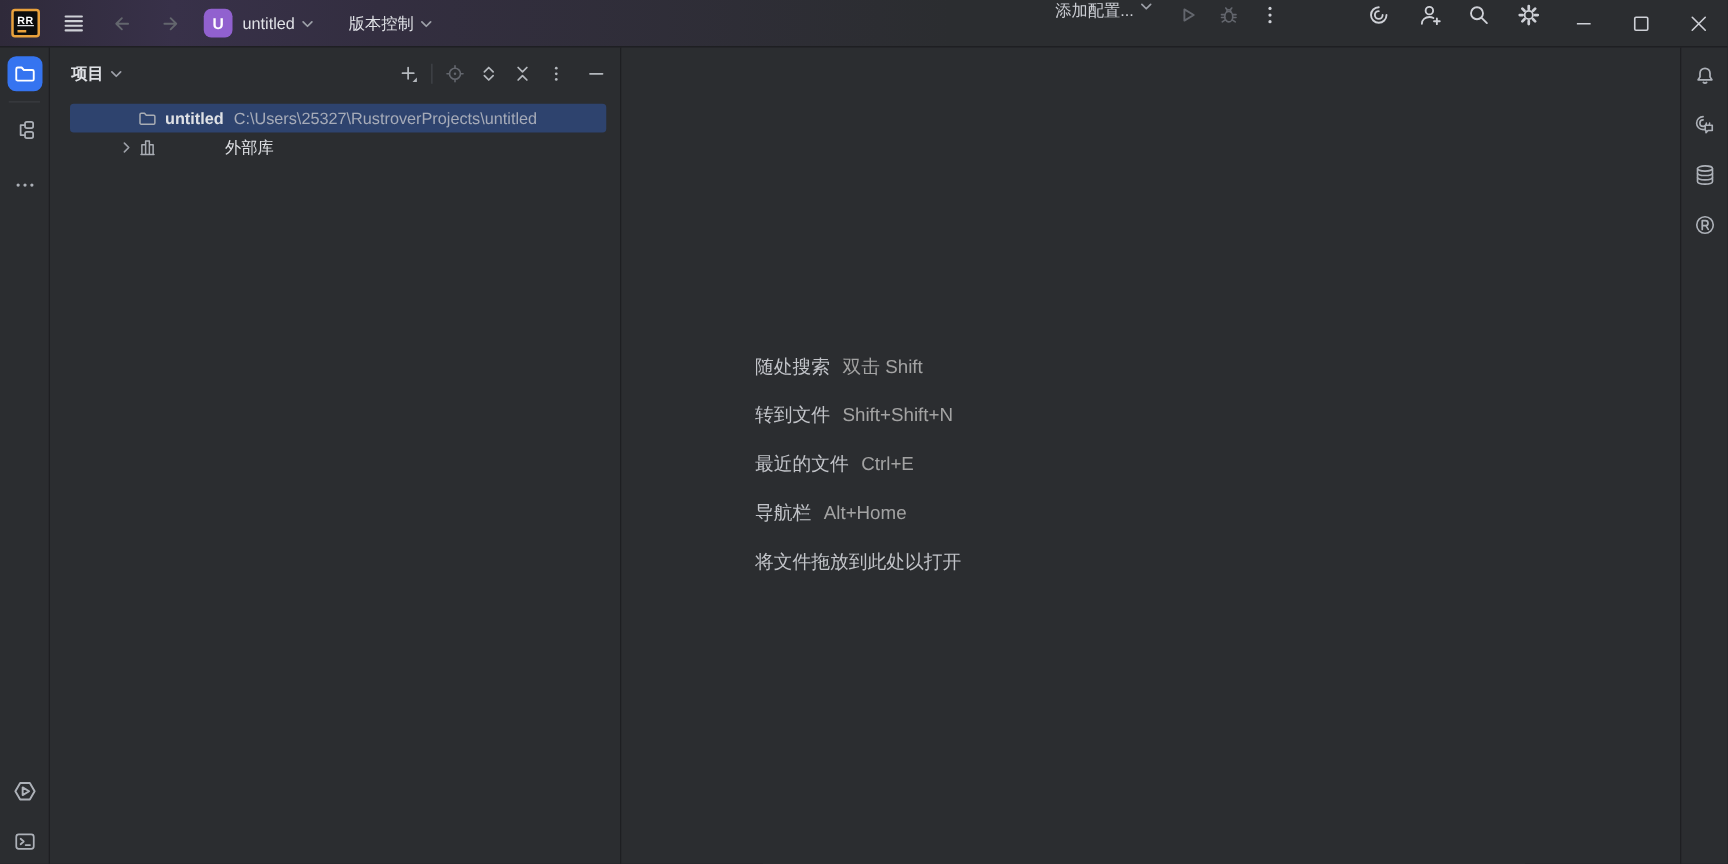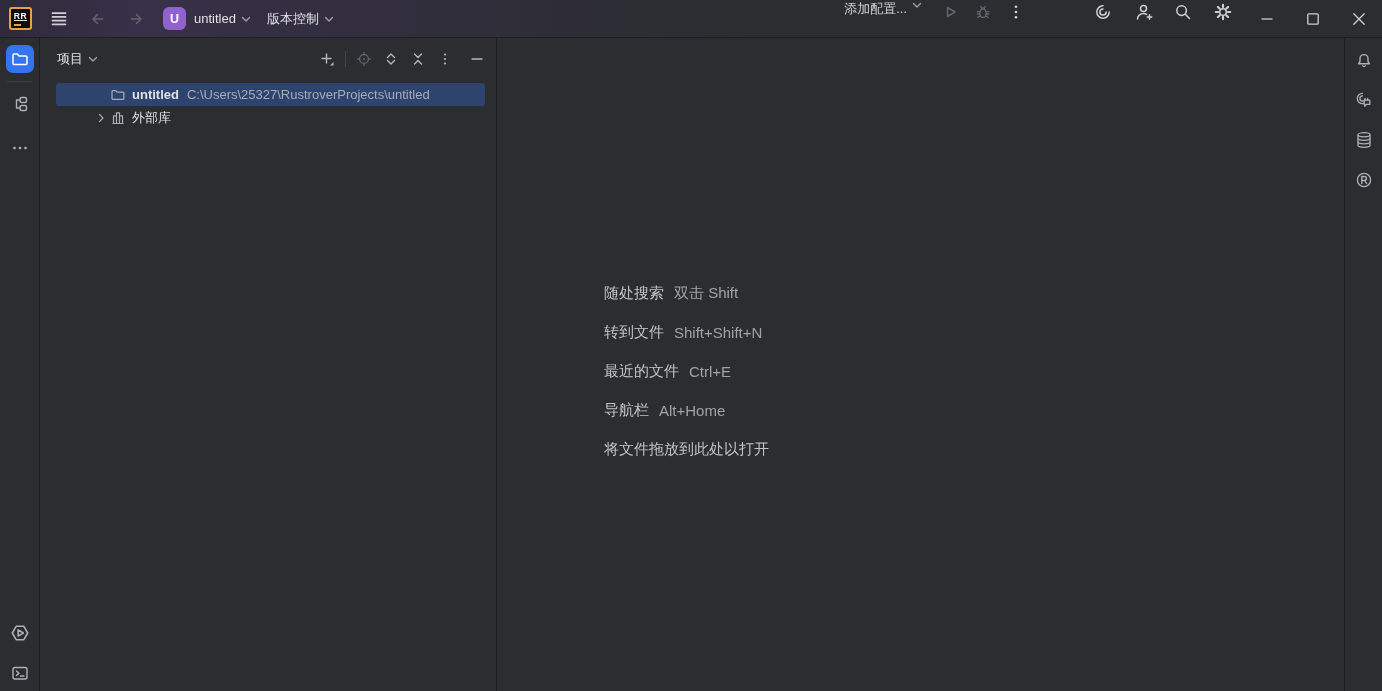--- a/index.html
+++ b/index.html
@@ -55,36 +55,36 @@
   .stripe-div { height:1px; background:#3b3d40; margin:8px 7px; }
 
   
   .project-panel {
     position:absolute; top:38px; left:40px; width:457px; bottom:0;
     background:#2b2d30; border-right:1px solid #1e1f22;
   }
   .panel-header {
     height:42px; display:flex; align-items:center; padding:0 10px 0 17px;
   }
-  .panel-title { font-size:13px; font-weight:400; color:#dfe1e5; }
+  .panel-title { font-size:13px; font-weight:700; color:#dfe1e5; }
   .panel-actions { margin-left:auto; display:flex; align-items:center; gap:9px; }
   .pa-sep { width:1px; height:16px; background:#43454a; }
   .tree { font-size:13px; }
   .tree-row { height:23px; display:flex; align-items:center; position:relative; }
   .tree-row .sel {
     position:absolute; left:16px; right:11px; top:0; bottom:0;
     background:#2e436e; border-radius:3px;
   }
   .tr-content { position:relative; display:flex; align-items:center; width:100%; }
   .indent-chev { width:16px; margin-left:53px; color:#9da0a8; display:flex; justify-content:center; }
   .indent-none { width:16px; margin-left:53px; }
   .tree-icon { width:17px; margin-right:6px; color:#a9adb4; display:flex; justify-content:center; position:relative; }
   .tree-name { font-weight:bold; color:#dfe1e5; }
   .tree-path { color:#a6abb8; margin-left:8px; }
-  .tree-label { color:#dfe1e5; }
+  .tree-label { color:#dfe1e5;margin-left:48px; }
 
   
   .main-area {
     position:absolute; top:38px; left:497px; right:38px; bottom:0;
     background:#2b2d30;
   }
   .shortcuts { position:absolute; left:107px; top:245px; font-size:15px; }
   .sc-row { height:20px; margin-bottom:19px; display:flex; align-items:center; }
   .sc-label { color:#c2c4c9; margin-right:10px; }
   .sc-keys { color:#a3a3a3; }
@@ -126,21 +126,21 @@
     </div>
     <div class="avatar" style="margin-left:14px;">
       <span>U</span>
     </div>
     <span class="tb-text" style="margin-left:8px;">untitled</span>
     <span class="chev">
       <svg width="10" height="10" viewBox="0 0 10 10" fill="none" stroke="currentColor" stroke-width="1.4" stroke-linecap="round" stroke-linejoin="round">
           <path d="M1.5 3.5 5 7l3.5-3.5"></path>
         </svg>
     </span>
-    <span class="tb-text" style="margin-left:16px;text-align:center;">版本控制</span>
+    <span class="tb-text" style="margin-left:28px;text-align:center;">版本控制</span>
     <span class="chev">
       <svg width="10" height="10" viewBox="0 0 10 10" fill="none" stroke="currentColor" stroke-width="1.4" stroke-linecap="round" stroke-linejoin="round">
           <path d="M1.5 3.5 5 7l3.5-3.5"></path>
         </svg>
     </span>
   </div>
 
   <div class="tb-right">
     <span class="tb-text" style="color:#ced0d6;">添加配置...</span>
     <span class="chev">

